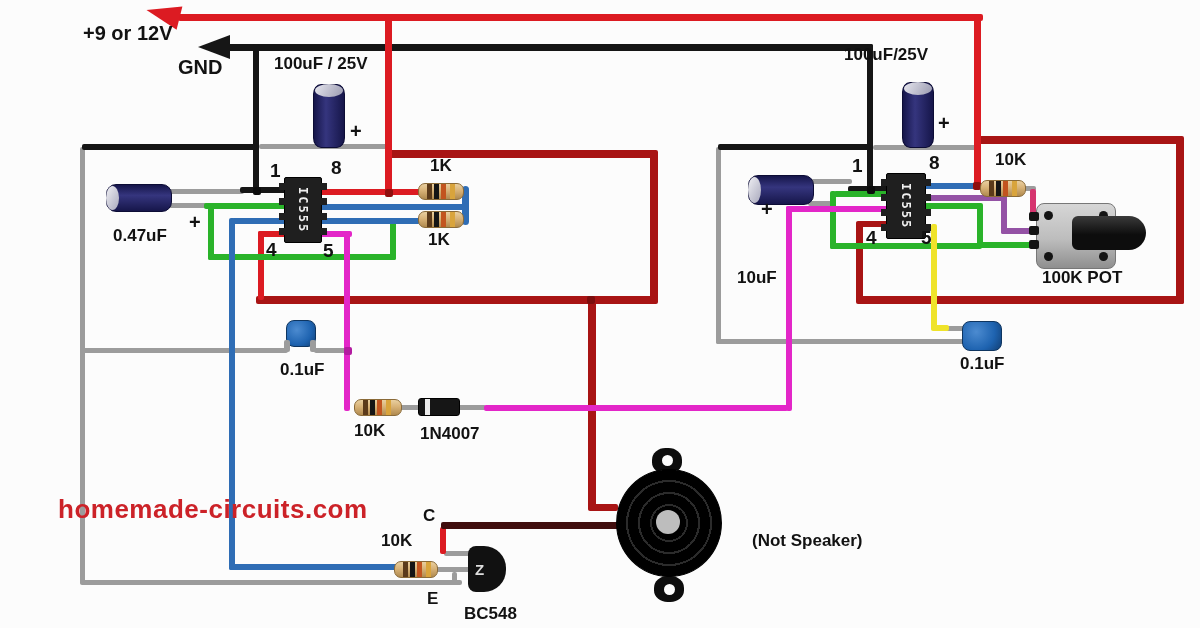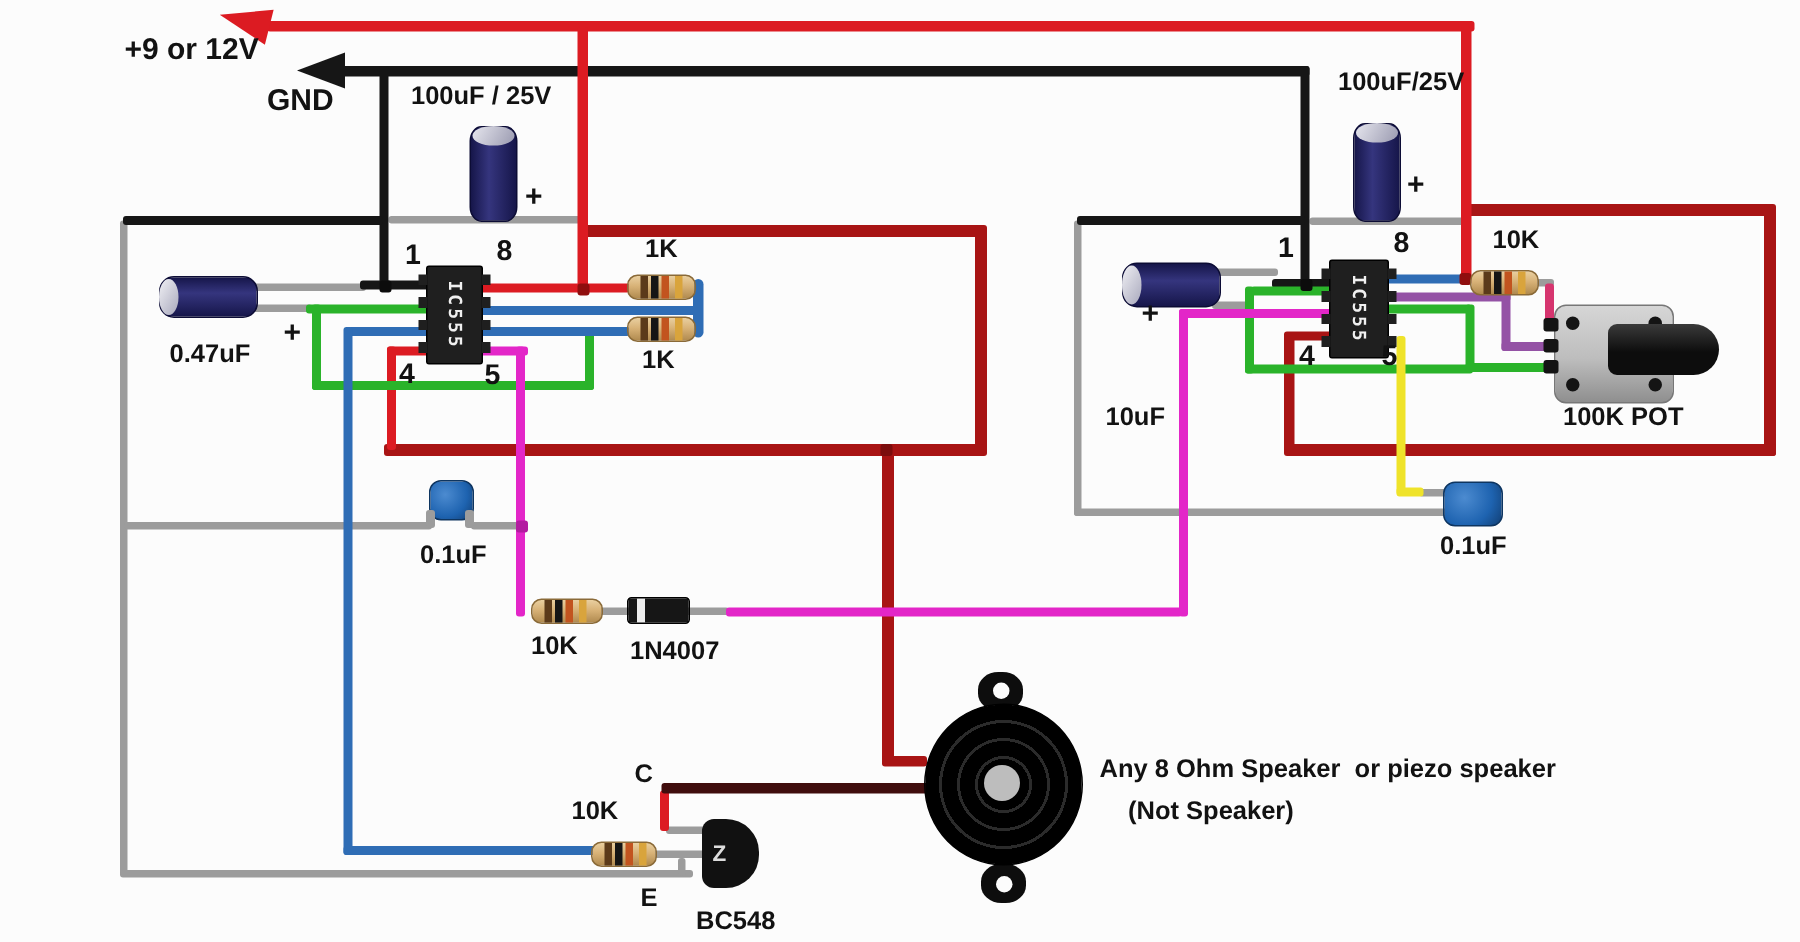--- a/index.html
+++ b/index.html
@@ -261,33 +261,33 @@
   <span class="lbl pin" style="left:331px;top:157px">8</span>
   <span class="lbl pin" style="left:266px;top:239px">4</span>
   <span class="lbl pin" style="left:323px;top:240px">5</span>
   <span class="lbl" style="left:430px;top:156px">1K</span>
   <span class="lbl" style="left:428px;top:230px">1K</span>
   <span class="lbl" style="left:280px;top:360px">0.1uF</span>
 
   <span class="lbl" style="left:354px;top:421px">10K</span>
   <span class="lbl" style="left:420px;top:424px">1N4007</span>
 
-  <span class="lbl" style="left:892px;top:45px">100uF/25V</span>
+  <span class="lbl" style="left:844px;top:45px">100uF/25V</span>
   <span class="lbl plus" style="left:938px;top:112px">+</span>
   <span class="lbl" style="left:737px;top:268px">10uF</span>
   <span class="lbl plus" style="left:761px;top:198px">+</span>
   <span class="lbl pin" style="left:852px;top:155px">1</span>
   <span class="lbl pin" style="left:929px;top:152px">8</span>
   <span class="lbl pin" style="left:866px;top:227px">4</span>
   <span class="lbl pin" style="left:921px;top:227px">5</span>
   <span class="lbl" style="left:995px;top:150px">10K</span>
   <span class="lbl" style="left:1042px;top:268px">100K POT</span>
   <span class="lbl" style="left:960px;top:354px">0.1uF</span>
 
   <span class="lbl" style="left:381px;top:531px">10K</span>
   <span class="lbl" style="left:423px;top:506px">C</span>
   <span class="lbl" style="left:427px;top:589px">E</span>
   <span class="lbl" style="left:464px;top:604px">BC548</span>
-  <span class="lbl" style="left:733px;top:503px">Any 8 Ohm Speaker  or piezo speaker</span>
   <span class="lbl" style="left:752px;top:531px">(Not Speaker)</span>
 
+  <span class="watermark" style="left:58px;top:494px">homemade-circuits.com</span>
 
 </div>
 
 </body></html>

